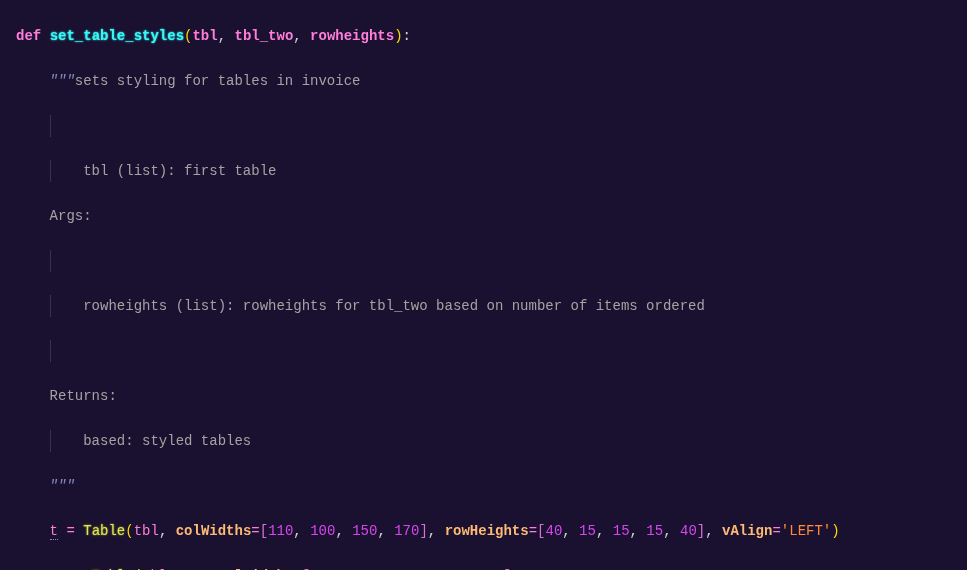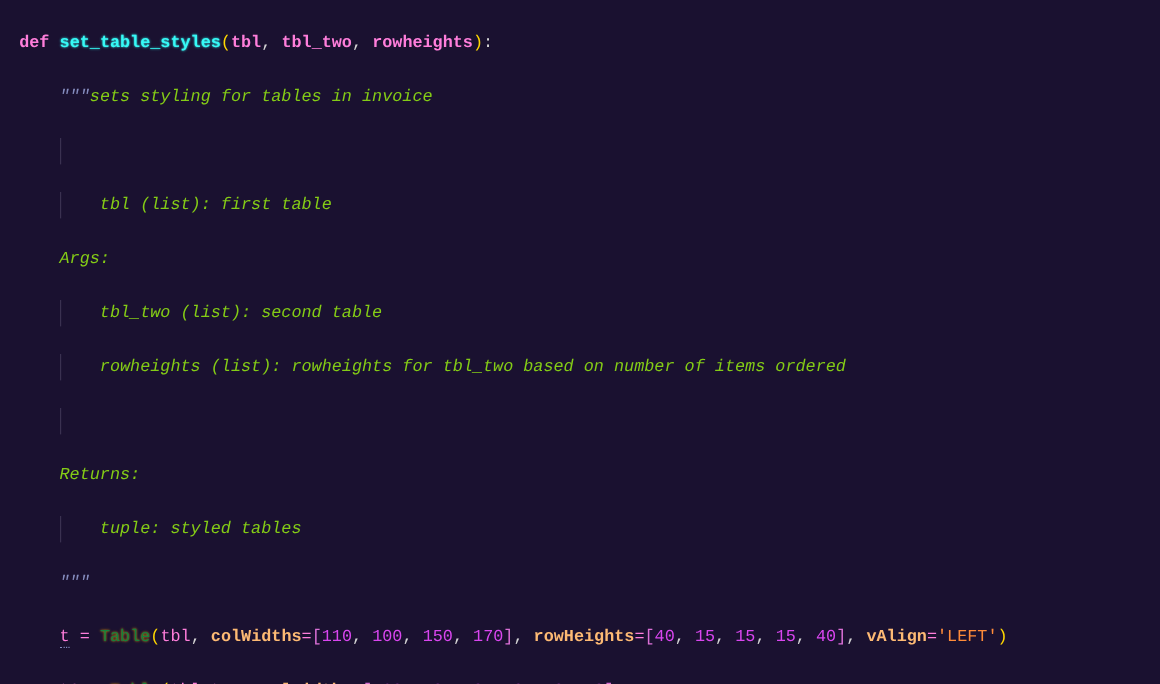--- a/index.html
+++ b/index.html
@@ -18,44 +18,44 @@
     white-space: pre;
     padding-left: 16px;
   }
   .line { display: block; height: 22.5px; }
   .kw-def { color: #ff7edb; font-weight: bold; }
   .fn-name { color: #36f9f6; font-weight: bold; text-shadow: 0 0 2px #36f9f6; }
   .param { color: #ff7edb; font-weight: bold; }
   .punct { color: #d4d4d4; }
   .paren { color: #ffd700; }
   .paren2 { color: #da70d6; }
-  .docstr { color: #84cc16; font-style: italic; }
+  .docstr { color: #a3a3a3; }
   .docstr-q { color: #848bbd; font-style: italic; }
   .var { color: #ff7edb; }
   .op { color: #ff7edb; }
-  .cls { color: #15803d; text-shadow: 0 0 2px #f39f05; }
+  .cls { color: #bef264; text-shadow: 0 0 2px #f39f05; }
   .kwarg { color: #fdba74; font-weight: bold; }
   .num { color: #d946ef; }
   .str { color: #ff8b39; }
   .guide { display:inline-block; border-left: 1px solid #3a3150; height: 22.5px; vertical-align: top; width: 1px; margin-right: -1px; }
 </style>
 </head>
 <body>
 
 <div class="code-container">
 <span class="line"><span class="kw-def">def</span> <span class="fn-name">set_table_styles</span><span class="paren">(</span><span class="param">tbl</span><span class="punct">, </span><span class="param">tbl_two</span><span class="punct">, </span><span class="param">rowheights</span><span class="paren">)</span><span class="punct">:</span></span>
 <span class="line">    <span class="docstr-q">"""</span><span class="docstr">sets styling for tables in invoice</span></span>
 <span class="line">    <span class="guide"></span></span>
 <span class="line">    <span class="guide"></span>    <span class="docstr">tbl (list): first table</span></span>
 <span class="line">    <span class="docstr">Args:</span></span>
-<span class="line">    <span class="guide"></span>    <span class="docstr">tbl_two (list): second table</span></span>
+<span class="line">    <span class="guide"></span>    </span>
 <span class="line">    <span class="guide"></span>    <span class="docstr">rowheights (list): rowheights for tbl_two based on number of items ordered</span></span>
 <span class="line">    <span class="guide"></span></span>
 <span class="line">    <span class="docstr">Returns:</span></span>
-<span class="line">    <span class="guide"></span>    <span class="docstr">tuple: styled tables</span></span>
+<span class="line">    <span class="guide"></span>    <span class="docstr">based: styled tables</span></span>
 <span class="line">    <span class="docstr-q">"""</span></span>
 <span class="line">    <span class="var" style="border-bottom:1px dotted #848bbd">t</span><span class="op"> = </span><span class="cls">Table</span><span class="paren">(</span><span class="var">tbl</span><span class="punct">, </span><span class="kwarg">colWidths</span><span class="op">=</span><span class="paren2">[</span><span class="num">110</span><span class="punct">, </span><span class="num">100</span><span class="punct">, </span><span class="num">150</span><span class="punct">, </span><span class="num">170</span><span class="paren2">]</span><span class="punct">, </span><span class="kwarg">rowHeights</span><span class="op">=</span><span class="paren2">[</span><span class="num">40</span><span class="punct">, </span><span class="num">15</span><span class="punct">, </span><span class="num">15</span><span class="punct">, </span><span class="num">15</span><span class="punct">, </span><span class="num">40</span><span class="paren2">]</span><span class="punct">, </span><span class="kwarg">vAlign</span><span class="op">=</span><span class="str">'LEFT'</span><span class="paren">)</span></span>
 <span class="line">    <span class="var" style="border-bottom:1px dotted #848bbd">t2</span><span class="op"> = </span><span class="cls">Table</span><span class="paren">(</span><span class="var">tbl_two</span><span class="punct">, </span><span class="kwarg">colWidths</span><span class="op">=</span><span class="paren2">[</span><span class="num">130</span><span class="punct">, </span><span class="num">70</span><span class="punct">, </span><span class="num">70</span><span class="punct">, </span><span class="num">70</span><span class="punct">, </span><span class="num">70</span><span class="punct">, </span><span class="num">70</span><span class="paren2">]</span><span class="punct">,</span></span>
 
 
 
 
 
 
 

